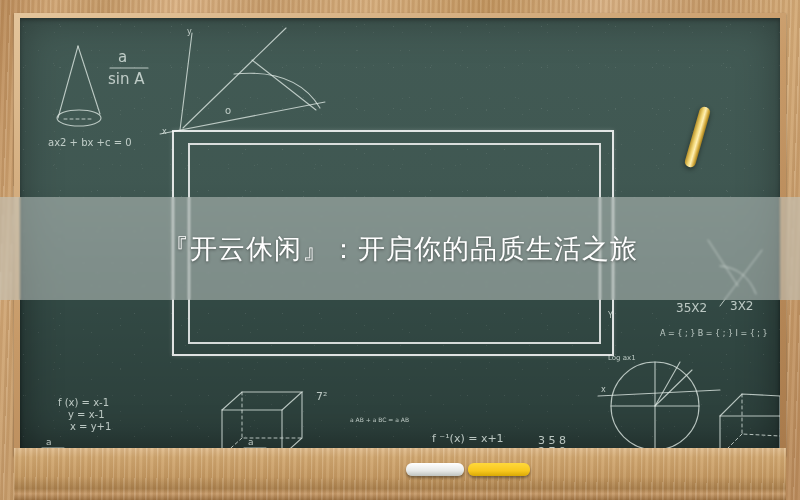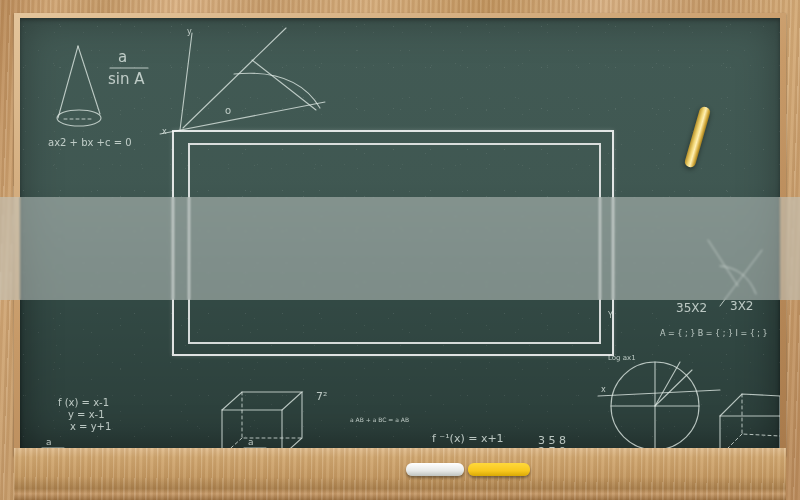--- a/index.html
+++ b/index.html
@@ -241,18 +241,19 @@
       </svg>
     </div>
 
     <div class="deco-frame"></div>
     <div class="deco-frame-inner"></div>
 
     <div class="chalk-stick stick-yellow-board"></div>
   </div>
 
   <div class="band"></div>
+  <div class="headline">『开云休闲』：开启你的品质生活之旅</div>
 
   <div class="ledge"></div>
   <div class="chalk-stick stick-white-ledge"></div>
   <div class="chalk-stick stick-yellow-ledge"></div>
 
 </div>
 
 </body></html>

